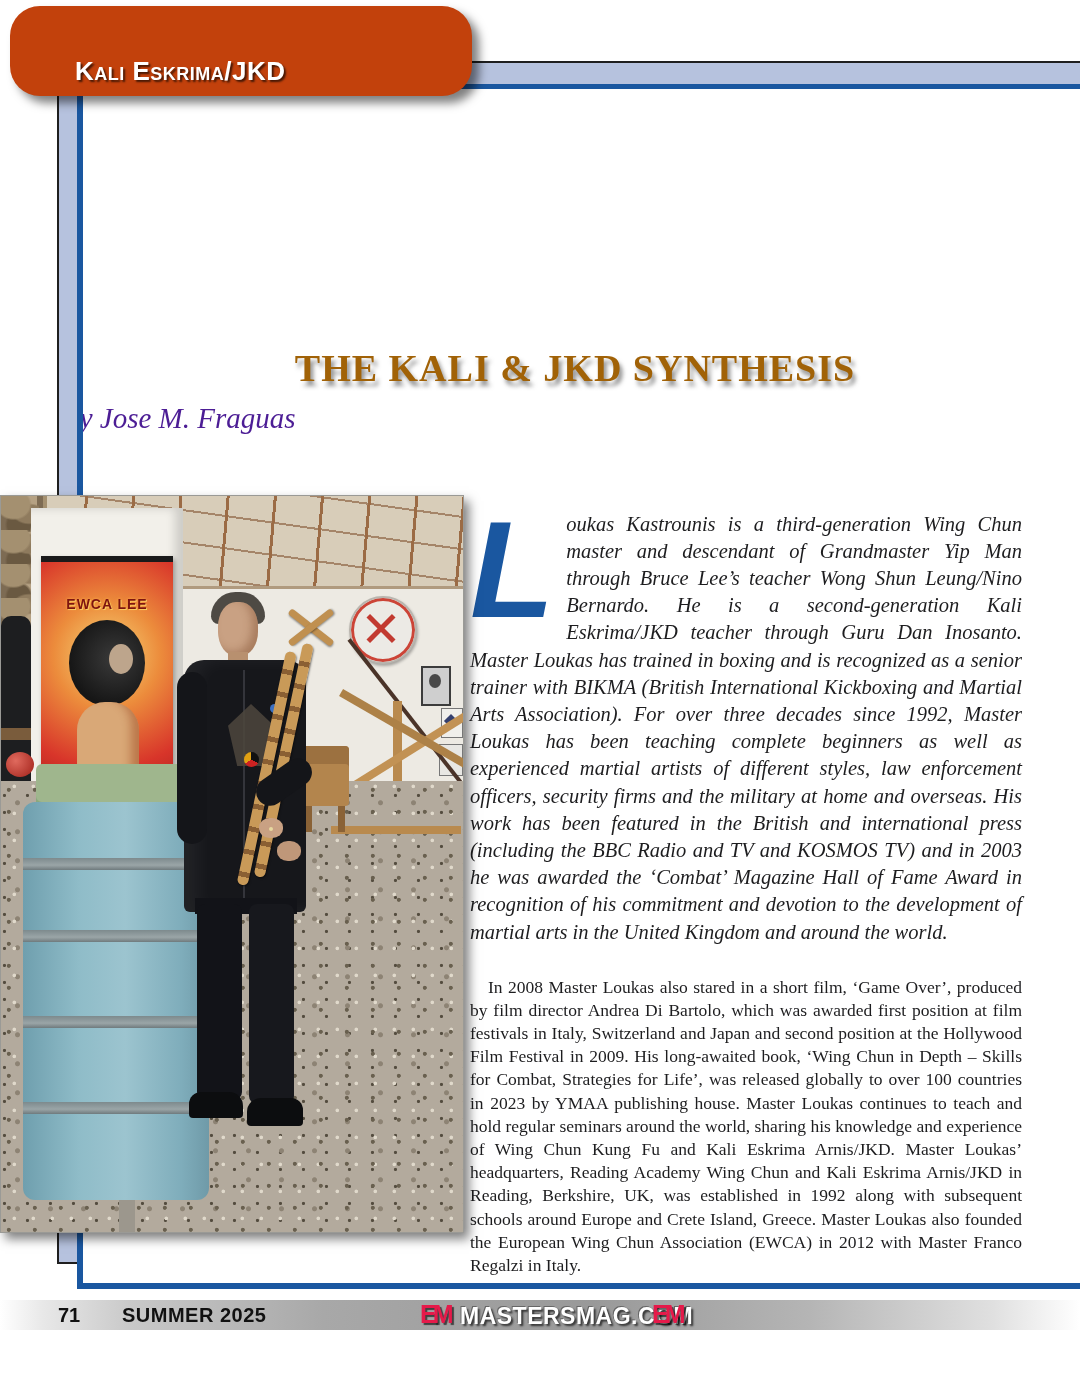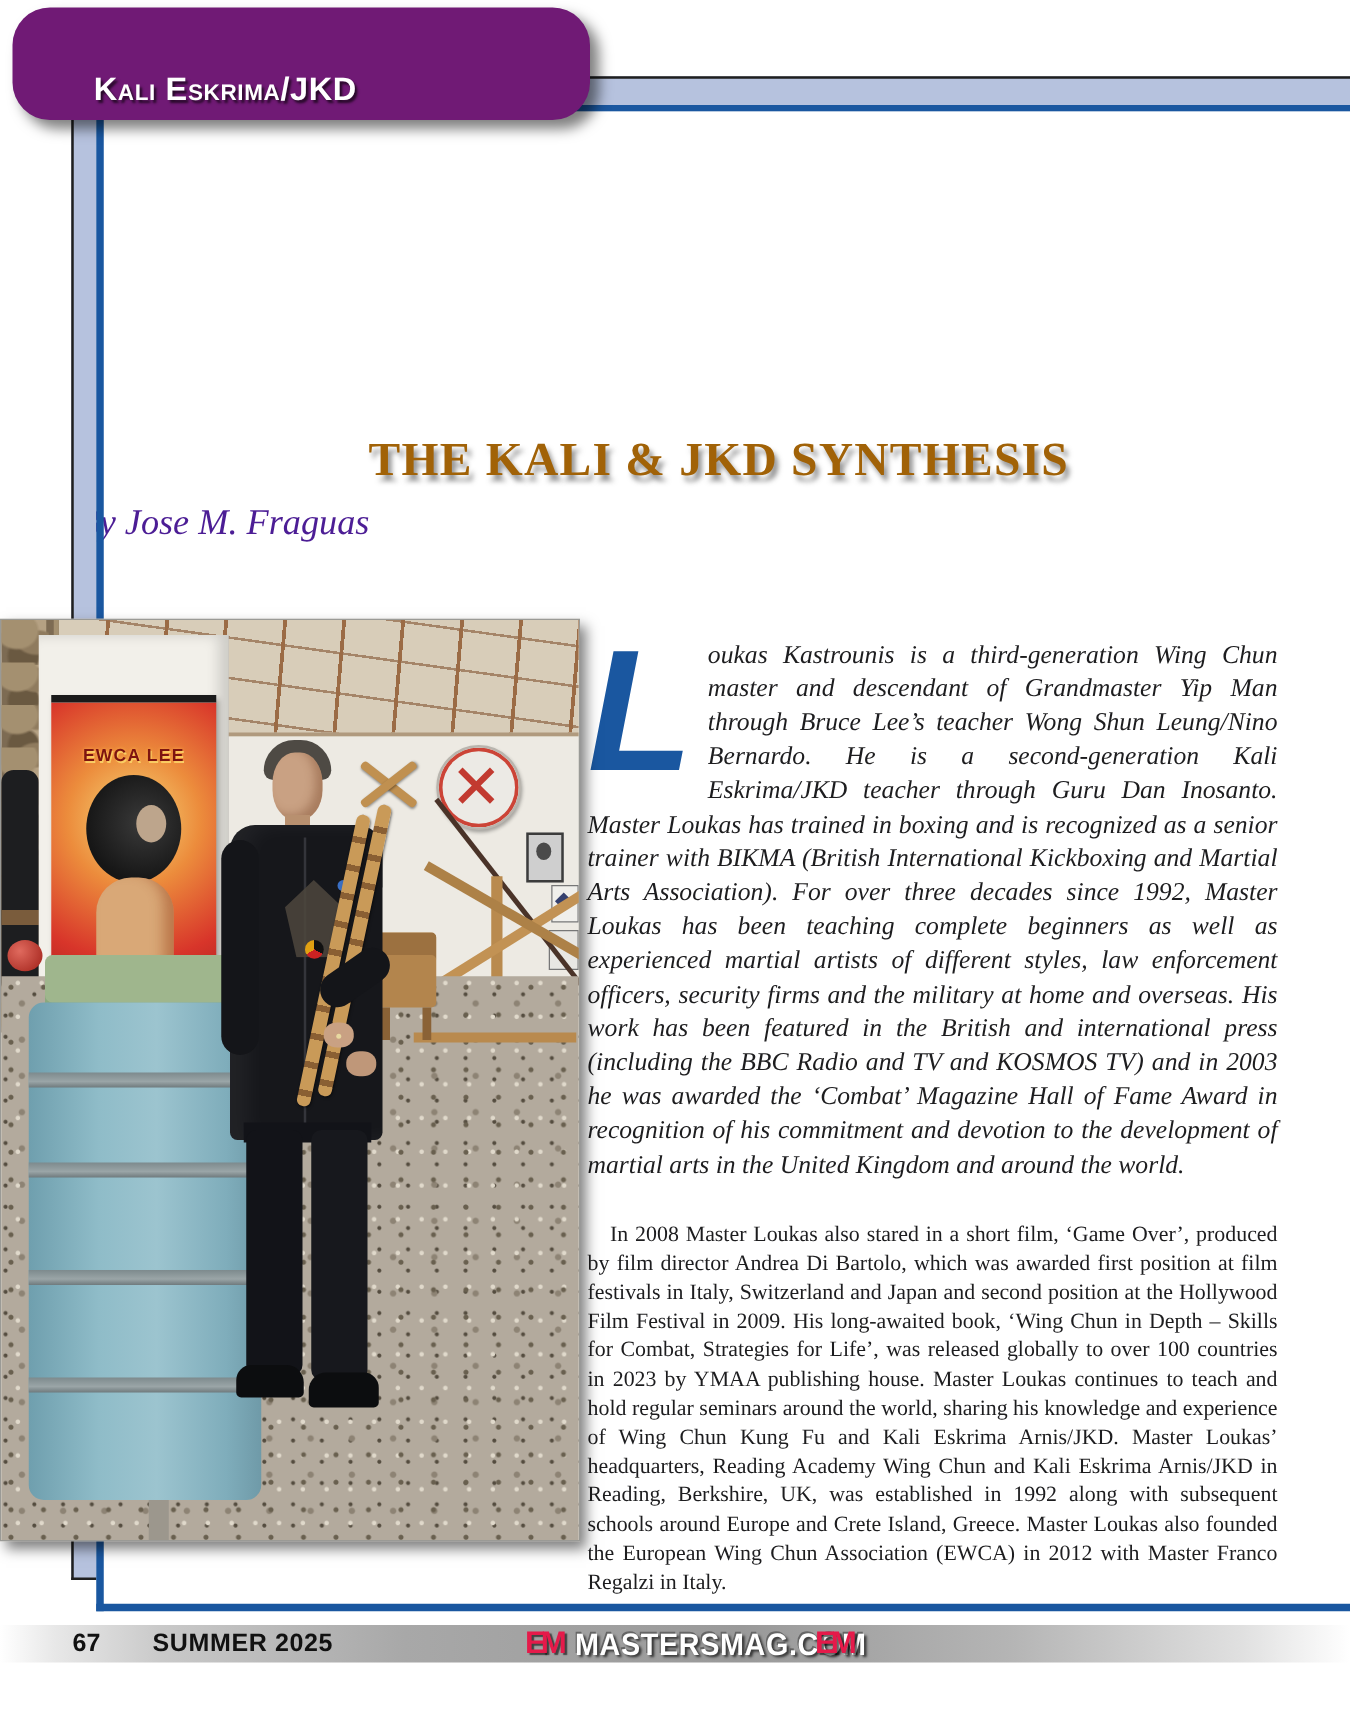--- a/index.html
+++ b/index.html
@@ -9,21 +9,21 @@
 
   
   .vbar-light{left:57px;top:92px;width:18px;height:1170px;background:#b6c2de;
               border-left:2px solid #1f1f1f;border-bottom:2px solid #1f1f1f;z-index:1;}
   .vbar-blue{left:77px;top:92px;width:6px;height:1197px;background:#1a57a0;z-index:1;}
   .hrule-bottom{left:77px;top:1283px;width:1003px;height:6px;background:#1a57a0;z-index:1;}
   .hbar-top{left:455px;top:61px;width:625px;height:21px;background:#b6c2de;
             border-top:2px solid #1f1f1f;border-bottom:5px solid #1a57a0;z-index:1;}
 
   
-  .tab{left:10px;top:6px;width:462px;height:90px;background:#701a75;border-radius:30px;
+  .tab{left:10px;top:6px;width:462px;height:90px;background:#c2410c;border-radius:30px;
        box-shadow:7px 7px 10px rgba(0,0,0,.5);z-index:2;}
   .tab-label{left:65px;top:50px;font-family:"Liberation Sans",sans-serif;font-weight:bold;
              font-variant:small-caps;font-size:26px;color:#fff;letter-spacing:.5px;
              text-shadow:2px 2px 2px rgba(0,0,0,.65);}
 
   
   .title-wrap{left:70px;top:126px;width:1010px;text-align:center;z-index:2;}
   .title-line{font-family:"Liberation Sans",sans-serif;font-weight:bold;font-size:97px;
               line-height:106px;color:#1a57a0;letter-spacing:4px;
               text-shadow:5px 6px 6px rgba(50,50,50,.5);}
@@ -237,19 +237,19 @@
     <div class="abs shoe-l"></div>
     <div class="abs shoe-r"></div>
   </div>
 
   <p class="abs para1">
     <span class="dropcap">L</span><span>oukas Kastrounis is a third-generation Wing Chun master and descendant of Grandmaster Yip Man through Bruce Lee’s teacher Wong Shun Leung/Nino Bernardo. He is a second-generation Kali Eskrima/JKD teacher through Guru Dan Inosanto.  Master Loukas has trained in boxing and is recognized as a senior trainer with BIKMA (British International Kickboxing and Martial Arts Association). For over three decades since 1992, Master Loukas has been teaching complete beginners as well as experienced martial artists of different styles, law enforcement officers, security firms and the military at home and overseas. His work has been featured in the British and international press (including the BBC Radio and TV and KOSMOS TV) and in 2003 he was awarded the ‘Combat’ Magazine Hall of Fame Award in recognition of his commitment and devotion to the development of martial arts in the United Kingdom and around the world.</span>
   </p>
   <p class="abs para2">In 2008 Master Loukas also stared in a short film, ‘Game Over’, produced by film director Andrea Di Bartolo, which was awarded first position at film festivals in Italy, Switzerland and Japan and second position at the Hollywood Film Festival in 2009.  His long-awaited book, ‘Wing Chun in Depth – Skills for Combat, Strategies for Life’, was released globally to over 100 countries in 2023 by YMAA publishing house.  Master Loukas continues to teach and hold regular seminars around the world, sharing his knowledge and experience of Wing Chun Kung Fu and Kali Eskrima Arnis/JKD.  Master Loukas’ headquarters, Reading Academy Wing Chun and Kali Eskrima Arnis/JKD in Reading, Berkshire, UK, was established in 1992 along with subsequent schools around Europe and Crete Island, Greece.  Master Loukas also founded the European Wing Chun Association (EWCA) in 2012 with Master Franco Regalzi in Italy.</p>
 
   <div class="abs footer-bar"></div>
-  <div class="abs pg-num">67</div>
+  <div class="abs pg-num">71</div>
   <div class="abs issue">SUMMER 2025</div>
   <div class="abs em-logo em1">EM</div>
   <div class="abs site">MASTERSMAG.COM</div>
   <div class="abs em-logo em2">EM</div>
 
 </div>
 
 </body></html>

